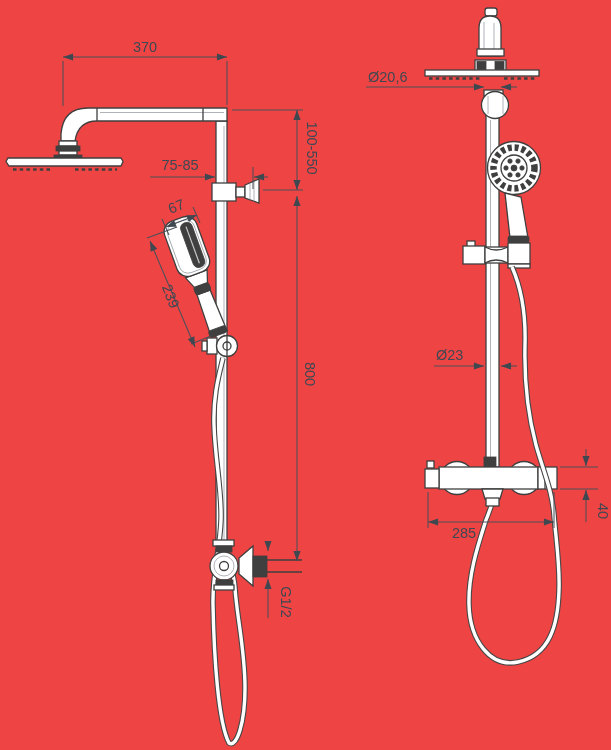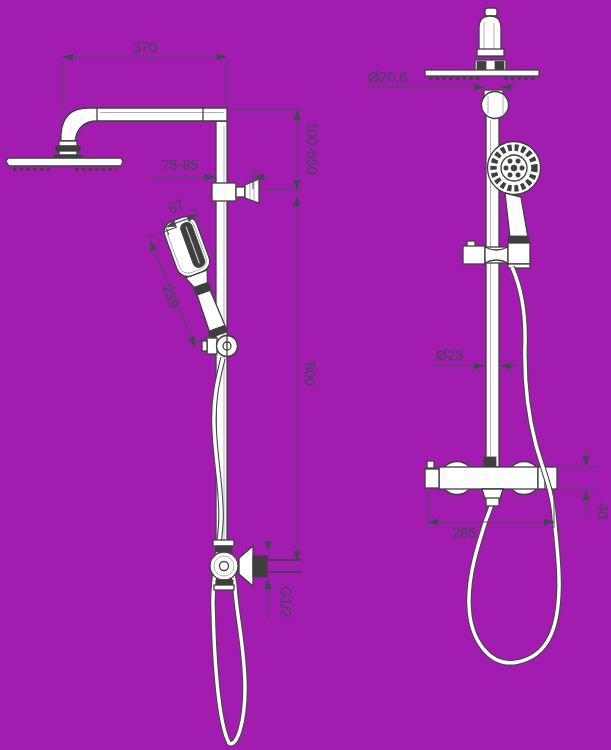--- a/index.html
+++ b/index.html
@@ -1,16 +1,16 @@
 <!DOCTYPE html>
 <html><head>
 <meta charset="utf-8">
 <style>
   html,body{margin:0;padding:0;background:#ffffff;}
-  .stage{position:relative;width:611px;height:750px;background:#a21caf;overflow:hidden;}
+  .stage{position:relative;width:611px;height:750px;background:#ef4444;overflow:hidden;}
   svg text{font-family:"Liberation Sans","DejaVu Sans",sans-serif;font-size:14.5px;fill:#3e4852;}
   .o   {fill:#ffffff;stroke:#3f3f3f;stroke-width:1.3;}
   .s   {fill:none;stroke:#3f3f3f;stroke-width:1.3;}
   .thin{fill:none;stroke:#9aa0a6;stroke-width:0.8;}
   .dk  {fill:#3f3f3f;stroke:#3f3f3f;stroke-width:0.8;}
   .dim {fill:none;stroke:#4a5058;stroke-width:1.05;}
   .dash{fill:none;stroke:#3f3f3f;stroke-width:2.4;stroke-dasharray:3.5 3.2;}
   .hoseO{fill:none;stroke:#474747;stroke-width:5.6;}
   .hoseI{fill:none;stroke:#ffffff;stroke-width:3.4;}
 </style>

